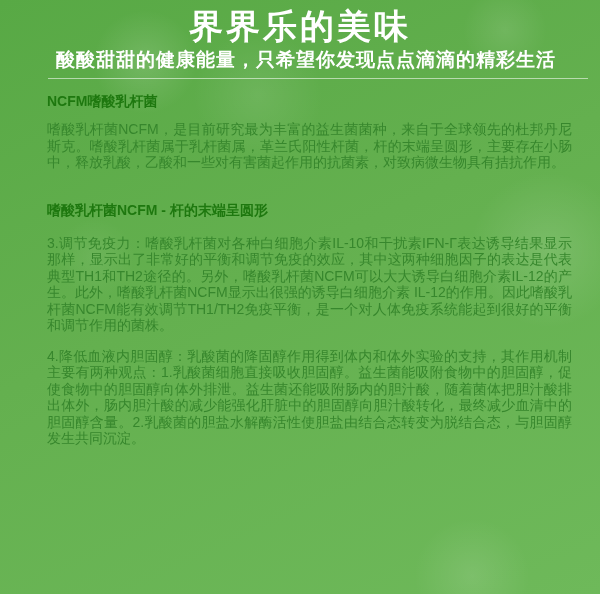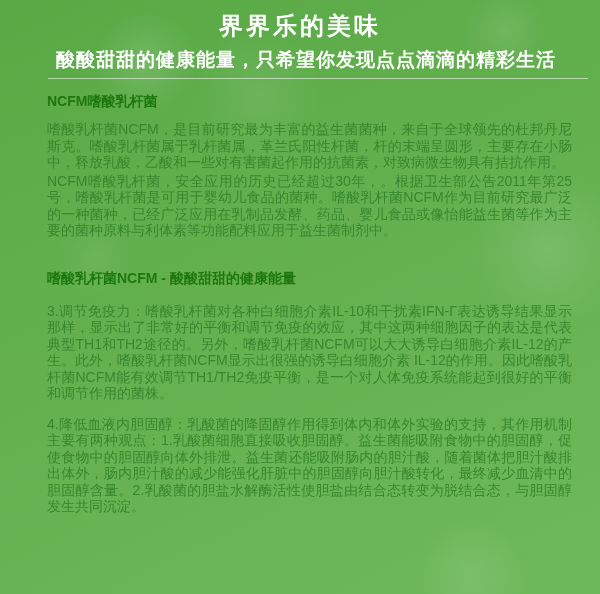--- a/index.html
+++ b/index.html
@@ -22,21 +22,21 @@
       radial-gradient(circle 58px at 472px 576px, rgba(255,255,255,0.11), rgba(255,255,255,0) 58px),
       linear-gradient(155deg, #58a945 0%, #64b04f 45%, #6eb95a 100%);
   }
   .header {
     text-align: center;
     padding-top: 9px;
   }
   .title {
     margin: 0;
     color: #ffffff;
-    font-size: 24px;
+    font-size: 34px;
     font-weight: bold;
     letter-spacing: 3px;
     line-height: 34px;
   }
   .subtitle {
     margin-top: 6px;
     color: #ffffff;
     font-size: 19px;
     font-weight: bold;
     letter-spacing: 1px;
@@ -87,24 +87,23 @@
     <div class="subtitle">酸酸甜甜的健康能量，只希望你发现点点滴滴的精彩生活</div>
   </div>
 
   <div class="divider"></div>
 
   <div class="content">
 
     <section class="sec1">
       <h2 class="section-heading heading-1">NCFM嗜酸乳杆菌</h2>
       <p class="para">嗜酸乳杆菌NCFM，是目前研究最为丰富的益生菌菌种，来自于全球领先的杜邦丹尼斯克。嗜酸乳杆菌属于乳杆菌属，革兰氏阳性杆菌，杆的末端呈圆形，主要存在小肠中，释放乳酸，乙酸和一些对有害菌起作用的抗菌素，对致病微生物具有拮抗作用。</p>
-      <p class="para">NCFM嗜酸乳杆菌，安全应用的历史已经超过30年，。根据卫生部公告2011年第25号，嗜酸乳杆菌是可用于婴幼儿食品的菌种。嗜酸乳杆菌NCFM作为目前研究最广泛的一种菌种，已经广泛应用在乳制品发酵、药品、婴儿食品或像怡能益生菌等作为主要的菌种原料与利体素等功能配料应用于益生菌制剂中。</p>
     </section>
 
     <section class="sec2">
-      <h2 class="section-heading heading-2">嗜酸乳杆菌NCFM - 酸酸甜甜的健康能量</h2>
+      <h2 class="section-heading heading-2">嗜酸乳杆菌NCFM - 杆的末端呈圆形</h2>
       <p class="para">3.调节免疫力：嗜酸乳杆菌对各种白细胞介素IL-10和干扰素IFN-Γ表达诱导结果显示那样，显示出了非常好的平衡和调节免疫的效应，其中这两种细胞因子的表达是代表典型TH1和TH2途径的。另外，嗜酸乳杆菌NCFM可以大大诱导白细胞介素IL-12的产生。此外，嗜酸乳杆菌NCFM显示出很强的诱导白细胞介素 IL-12的作用。因此嗜酸乳杆菌NCFM能有效调节TH1/TH2免疫平衡，是一个对人体免疫系统能起到很好的平衡和调节作用的菌株。</p>
       <p class="para">4.降低血液内胆固醇：乳酸菌的降固醇作用得到体内和体外实验的支持，其作用机制主要有两种观点：1.乳酸菌细胞直接吸收胆固醇。益生菌能吸附食物中的胆固醇，促使食物中的胆固醇向体外排泄。益生菌还能吸附肠内的胆汁酸，随着菌体把胆汁酸排出体外，肠内胆汁酸的减少能强化肝脏中的胆固醇向胆汁酸转化，最终减少血清中的胆固醇含量。2.乳酸菌的胆盐水解酶活性使胆盐由结合态转变为脱结合态，与胆固醇发生共同沉淀。</p>
     </section>
 
   </div>
 
 </div>
 
 </body></html>

